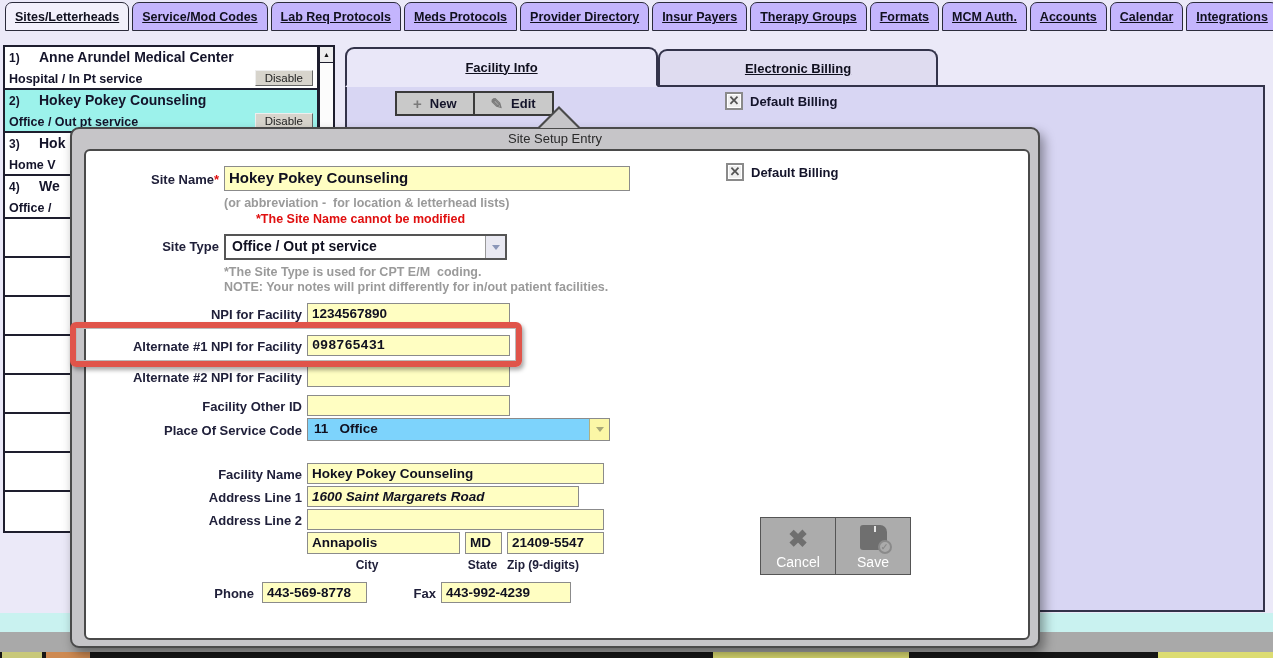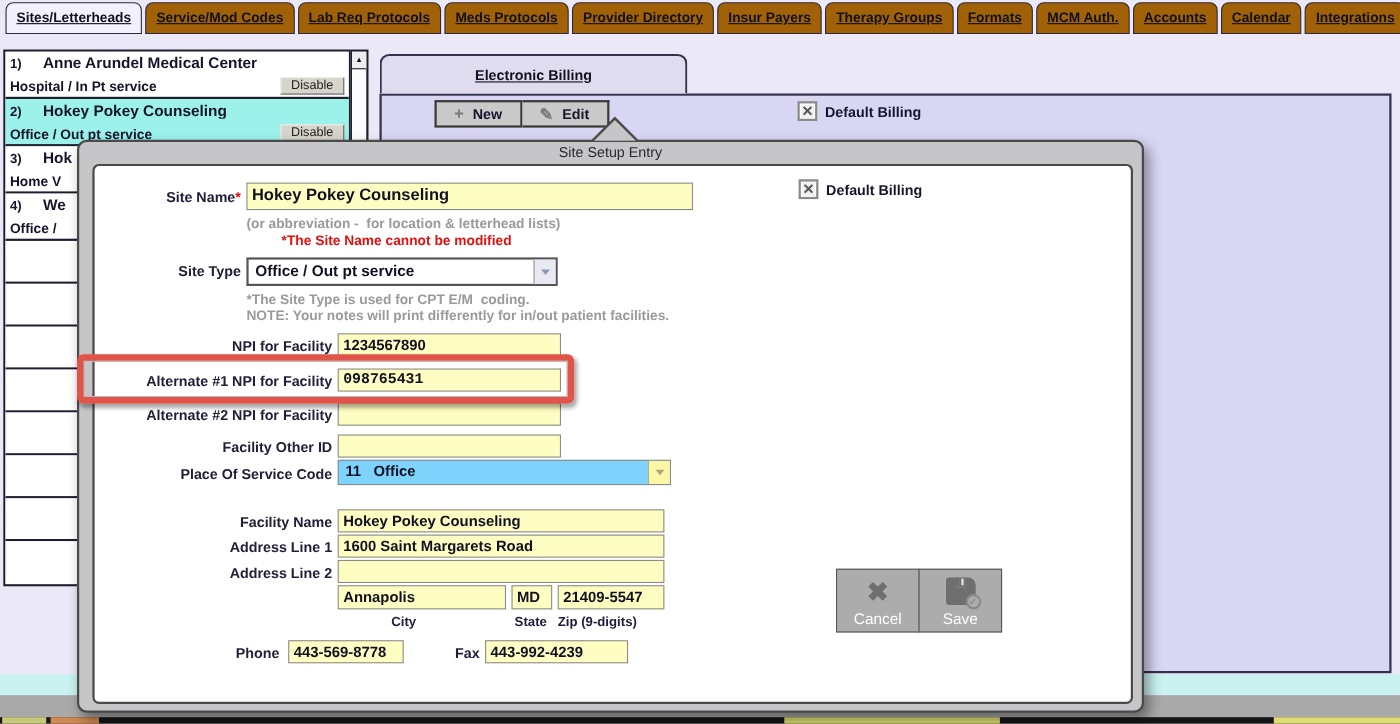--- a/index.html
+++ b/index.html
@@ -1,21 +1,21 @@
 <!DOCTYPE html>
 <html><head>
 <meta charset="utf-8">
 <style>
   * { box-sizing: border-box; margin: 0; padding: 0; }
   body { font-family: "Liberation Sans", sans-serif; background:#888; }
   .screen { position:relative; width:1273px; height:658px; background:#EBE9F8; overflow:hidden; }
 
   
   .topnav { position:absolute; left:0; top:0; right:0; height:31px; display:flex; align-items:flex-end; gap:3px; padding:2px 5px 0 5px;border-radius:15px; }
-  .navtab { background:#a16207; border:1px solid #2B2B3B; border-radius:7px 7px 0 0; padding:4px 9px 5px 9px; white-space:nowrap; cursor:pointer; }
+  .navtab { background:#c4b5fd; border:1px solid #2B2B3B; border-radius:7px 7px 0 0; padding:4px 9px 5px 9px; white-space:nowrap; cursor:pointer; }
   .navtab.active { background:#F2F0FB; }
   .navtab span { font-size:12.5px; font-weight:bold; text-decoration:underline; color:#10101E; }
 
   
   .sitelist { position:absolute; left:3px; top:45px; width:316px; border:2px solid #1E1E2E; background:#fff; z-index:2; }
   .siterow { position:relative; height:43px; border-bottom:2px solid #1E1E2E; background:#fff; }
   .siterow.selected { background:#9CF2EB; }
   .siterow .l1 { position:absolute; left:4px; top:2px; right:4px; font-size:14px; font-weight:bold; color:#14142A; white-space:nowrap; overflow:hidden; }
   .siterow .l1 .num { display:inline-block; width:30px; font-size:12px; }
   .siterow .l2 { position:absolute; left:4px; bottom:2px; font-size:12.5px; font-weight:bold; color:#14142A; white-space:nowrap; }
@@ -125,20 +125,23 @@
       <div class="emptyrow"></div>
       <div class="emptyrow"></div>
       <div class="emptyrow"></div>
       <div class="emptyrow"></div>
     </div>
   <div class="scrollbar">
     <div class="scroll-up"><span>▲</span></div>
   </div>
 
   <div class="ctabs">
+      <div class="ctab t0 active">
+        <span>Facility Info</span>
+      </div>
       <div class="ctab t2">
         <span>Electronic Billing</span>
       </div>
     </div>
   <div class="cpanel">
     <div class="toolbtns">
       <div class="toolbtn">
         <span class="ticon">+</span>
         <span class="tlabel">New</span>
       </div>
@@ -197,21 +200,21 @@
       <div class="f-label" style="left:0; width:216px; top:248px;">Facility Other ID</div>
       <div class="f-input" style="left:221px; top:244px; width:203px; height:21px;"></div>
 
       <div class="f-label" style="left:0; width:216px; top:272px;">Place Of Service Code</div>
       <div class="dd yellow" style="left:221px; top:267px; width:303px; height:23px;"><span>11   Office</span><span class="dd-arrow"></span></div>
 
       <div class="f-label" style="left:0; width:216px; top:316px;">Facility Name</div>
       <div class="f-input" style="left:221px; top:312px; width:297px; height:21px;">Hokey Pokey Counseling</div>
 
       <div class="f-label" style="left:0; width:216px; top:339px;">Address Line 1</div>
-      <div class="f-input" style="left:221px; top:335px; width:297px; height:21px;">1600 Saint Margarets Road</div>
+      <div class="f-input" style="left:221px; top:335px; width:272px; height:21px;font-style:italic;">1600 Saint Margarets Road</div>
 
       <div class="f-label" style="left:0; width:216px; top:362px;">Address Line 2</div>
       <div class="f-input" style="left:221px; top:358px; width:297px; height:21px;"></div>
 
       <div class="f-input" style="left:221px; top:381px; width:153px; height:22px;">Annapolis</div>
       <div class="f-input" style="left:379px; top:381px; width:37px; height:22px;">MD</div>
       <div class="f-input" style="left:421px; top:381px; width:97px; height:22px;">21409-5547</div>
       <div class="caption" style="left:221px; width:120px; top:407px; text-align:center;">City</div>
       <div class="caption" style="left:374px; width:45px; top:407px; text-align:center;">State</div>
       <div class="caption" style="left:421px; top:407px;">Zip (9-digits)</div>

